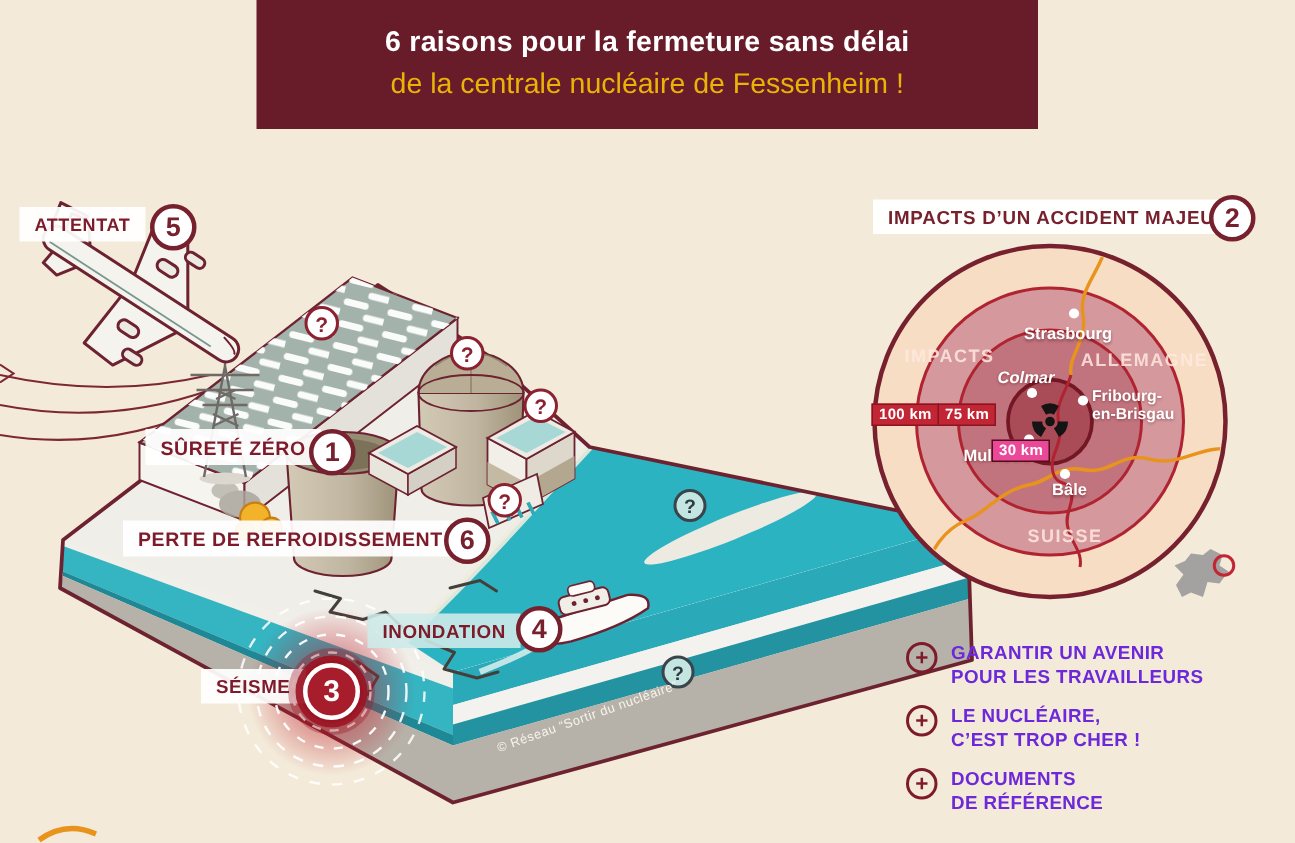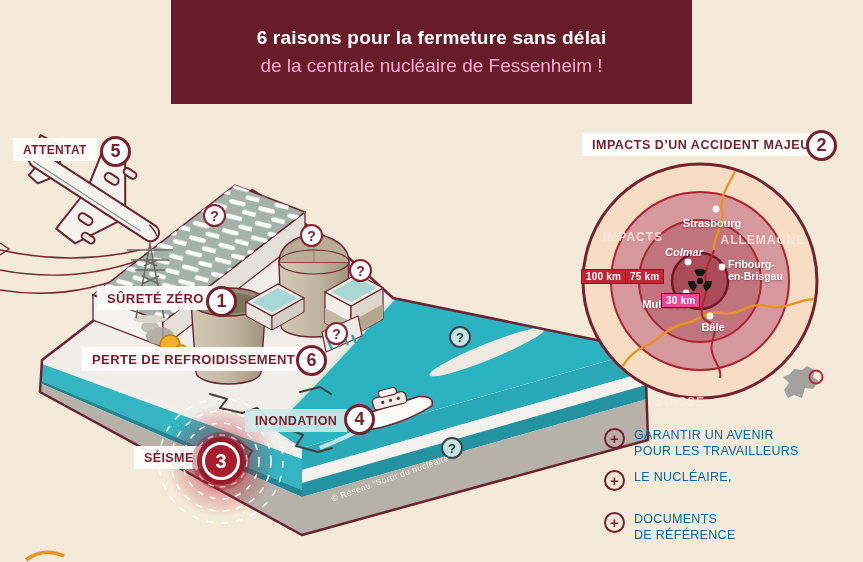--- a/index.html
+++ b/index.html
@@ -1,24 +1,24 @@
 <!DOCTYPE html>
 <html><head>
 <meta charset="utf-8">
 <style>
   html,body{margin:0;padding:0;}
   body{background:#e9e2d4;font-family:"Liberation Sans",sans-serif;}
   #stage{position:relative;width:863px;height:562px;background:#f3ead9;overflow:hidden;}
   #scene{position:absolute;left:0;top:0;z-index:1;}
 
   
-  .title-banner{position:absolute;left:171px;top:0;width:521px;height:104px;background:#681c2a;
+  .title-banner{position:absolute;left:171px;top:0;width:521px;height:86px;background:#681c2a;
     z-index:2;display:flex;flex-direction:column;justify-content:center;align-items:center;gap:6px;}
   .title-line1{color:#ffffff;font-weight:700;font-size:19px;letter-spacing:.2px;}
-  .title-line2{color:#f9a8d4;font-weight:400;font-size:19px;}
+  .title-line2{color:#eab308;font-weight:400;font-size:19px;}
 
   
   .plant-label{position:absolute;z-index:3;background:rgba(255,255,255,.93);color:#7e1b2b;
     font-weight:700;font-size:12.5px;letter-spacing:.4px;padding:5px 10px 4px;white-space:nowrap;}
   .label-teal{background:rgba(205,234,233,.9);}
 
   
   .num-badge{position:absolute;z-index:4;width:31px;height:31px;border-radius:50%;background:#fff;
     border:3.5px solid #77202e;color:#77202e;font-weight:700;font-size:18px;
     display:flex;align-items:center;justify-content:center;box-sizing:border-box;}
@@ -42,21 +42,21 @@
     font-weight:700;font-size:12px;letter-spacing:1px;white-space:nowrap;}
   .km-box{position:absolute;z-index:3;color:#fff;font-weight:700;font-size:10px;letter-spacing:.2px;
     padding:1px 4px;border:1.5px solid #8c1420;background:#c22534;white-space:nowrap;}
   .km-dark{background:#ec4899;border-color:#4f0e18;margin-top:24px;}
 
   
   .link-row{position:absolute;left:604px;z-index:3;display:flex;align-items:flex-start;gap:9px;cursor:pointer;}
   .plus-icon{width:21px;height:21px;border-radius:50%;border:2.5px solid #7e1b2b;color:#7e1b2b;
     font-weight:700;font-size:15px;line-height:1;display:flex;align-items:center;justify-content:center;
     box-sizing:border-box;flex:0 0 auto;margin-top:1px;}
-  .link-text{color:#0369a1;font-weight:400;font-size:12.5px;line-height:1.3;letter-spacing:.3px;}
+  .link-text{color:#6d28d9;font-weight:700;font-size:12.5px;line-height:1.3;letter-spacing:.3px;}
 
   .credit{position:absolute;left:330px;top:494px;z-index:3;color:#f7f4ec;font-size:8.5px;letter-spacing:.4px;
     transform:rotate(-19.5deg);transform-origin:left top;white-space:nowrap;}
 </style>
 </head>
 <body>
 
 <div id="stage">
 
 <svg id="scene" width="863" height="562" viewBox="0 0 863 562">
@@ -264,36 +264,37 @@
   <div class="map-city" style="left:712px;top:199px;margin-top:24px;">Strasbourg</div>
   <div class="map-city" style="left:684px;top:252px;font-style:italic;">Colmar</div>
   <div class="map-city2" style="left:728px;top:258px;">
     <div>Fribourg-</div>
     <div>en-Brisgau</div>
   </div>
   <div class="map-city" style="left:668px;top:304px;">Mulhouse</div>
   <div class="map-city" style="left:713px;top:327px;">Bâle</div>
   <div class="map-country" style="left:633px;top:237px;">IMPACTS</div>
   <div class="map-country" style="left:763px;top:240px;">ALLEMAGNE</div>
-  <div class="map-country" style="left:680px;top:357px;margin-top:45px;">SUISSE</div>
+  <div class="map-country" style="left:710px;top:357px;">SUISSE</div>
   <div class="km-box" style="left:581px;top:269px;">100 km</div>
   <div class="km-box" style="left:625px;top:269px;">75 km</div>
   <div class="km-box km-dark" style="left:661px;top:269px;">30 km</div>
 
   <div class="link-row" style="top:427px;">
     <div class="plus-icon">+</div>
     <div class="link-text">
       <div>GARANTIR UN AVENIR</div>
       <div>POUR LES TRAVAILLEURS</div>
     </div>
   </div>
   <div class="link-row" style="top:469px;">
     <div class="plus-icon">+</div>
     <div class="link-text">
       <div>LE NUCLÉAIRE,</div>
+      <div>C’EST TROP CHER !</div>
     </div>
   </div>
   <div class="link-row" style="top:511px;">
     <div class="plus-icon">+</div>
     <div class="link-text">
       <div>DOCUMENTS</div>
       <div>DE RÉFÉRENCE</div>
     </div>
   </div>
 

